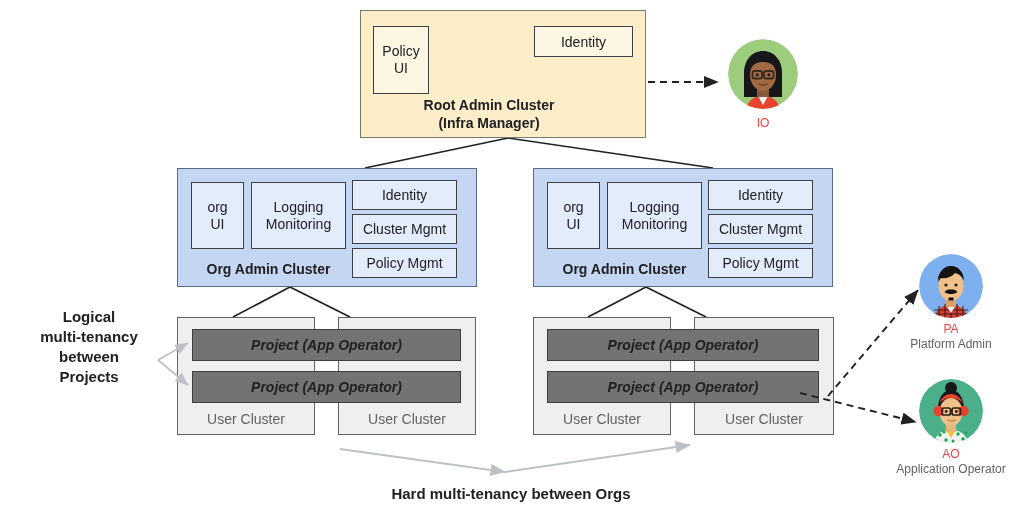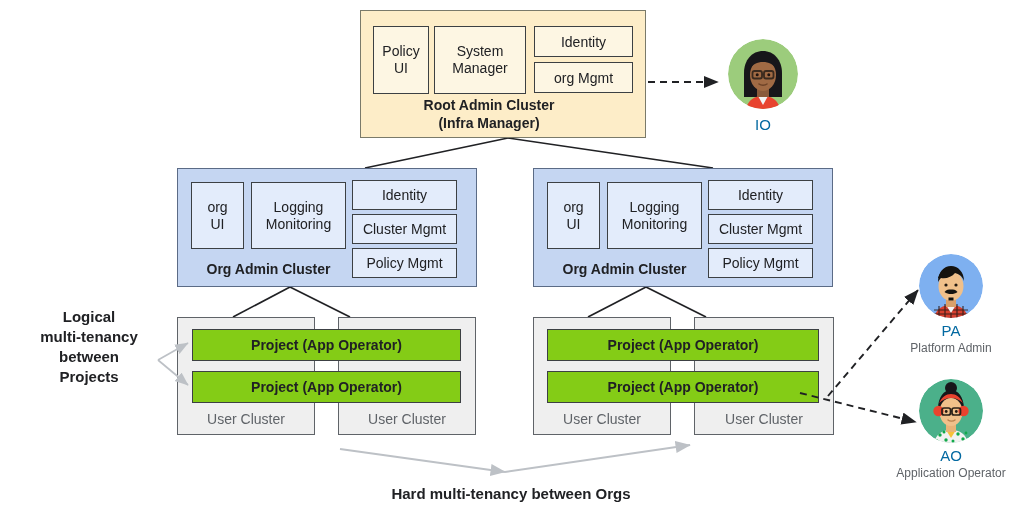--- a/index.html
+++ b/index.html
@@ -11,21 +11,21 @@
   #stage{position:absolute;left:0;top:0;width:1022px;height:513px;}
 
   
   .box{position:absolute;box-sizing:border-box;display:flex;align-items:center;justify-content:center;text-align:center;}
   .cluster{border:1.6px solid #5f6368;}
   .root-cluster{background:#fdedc8;border-color:#7a7a6a;}
   .org-cluster{background:#c5d6f2;border-color:#5b6b86;}
   .user-cluster{background:#efefef;border-color:#5f6368;}
   .sub{background:#fdf6e3;border:1.6px solid #3c4043;}
   .sub-blue{background:#e3ecfb;border:1.6px solid #3c4043;}
-  .sub-green{background:#84cc16;border:1.6px solid #3c4043;}
+  .sub-green{background:#737373;border:1.6px solid #3c4043;font-style:italic;}
 
   .lbl{position:absolute;box-sizing:border-box;display:flex;align-items:center;justify-content:center;text-align:center;line-height:1.16;}
   .t15{font-size:15px;}
   .t14{font-size:14px;}
   .bold{font-weight:700;}
   .gray{color:#5f6368;}
 
   
   .svg-layer{position:absolute;left:0;top:0;width:1022px;height:513px;pointer-events:none;}
   .svg-under{z-index:1;}
@@ -34,21 +34,21 @@
   
   .l-cluster{z-index:5;}
   .l-sub{z-index:12;}
   .l-proj{z-index:20;}
   .l-text{z-index:25;}
 
   
   .avatar{position:absolute;border-radius:50%;overflow:hidden;z-index:28;}
   .avatar svg{display:block;}
   .av-cap{position:absolute;width:200px;text-align:center;z-index:28;}
-  .av-initials{font-size:15px;color:#0369a1;line-height:1.25;}
+  .av-initials{font-size:12px;color:#ef4444;line-height:1.25;}
   .av-role{font-size:12px;color:#5f6368;line-height:1.3;}
 </style>
 </head>
 <body>
 
 <div id="stage">
 
   <svg class="svg-layer svg-under" viewBox="0 0 1022 513">
 
     <path d="M508 138 L365 168" stroke="#202124" stroke-width="1.7" fill="none"></path>
@@ -63,34 +63,25 @@
 
   <div class="box cluster root-cluster l-cluster" style="left:360px;top:10px;width:286px;height:128px;"></div>
 
   <div class="box sub l-sub" style="left:373px;top:26px;width:56px;height:68px;">
     <span class="t14" style="line-height:1.2;">
       <span>Policy</span><br>
       <span>UI</span>
     </span>
   </div>
 
-  <div class="box sub l-sub" style="left:434px;top:26px;width:92px;height:68px;">
-    <span class="t14" style="line-height:1.2;">
-      <span>System</span><br>
-      <span>Manager</span>
-    </span>
-  </div>
 
   <div class="box sub l-sub" style="left:534px;top:26px;width:99px;height:31px;">
     <span class="t14">Identity</span>
   </div>
 
-  <div class="box sub l-sub" style="left:534px;top:62px;width:99px;height:31px;">
-    <span class="t14">org Mgmt</span>
-  </div>
 
   <div class="lbl l-text" style="left:360px;top:92px;width:258px;height:44px;">
     <span class="t14 bold" style="line-height:1.3;">
       <span>Root Admin Cluster</span><br>
       <span>(Infra Manager)</span>
     </span>
   </div>
 
   <div class="box cluster org-cluster l-cluster" style="left:177px;top:168px;width:300px;height:119px;"></div>
 

